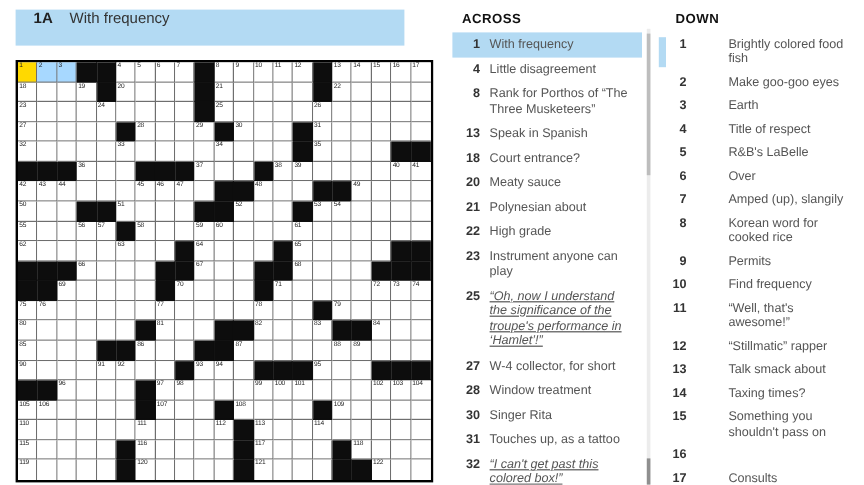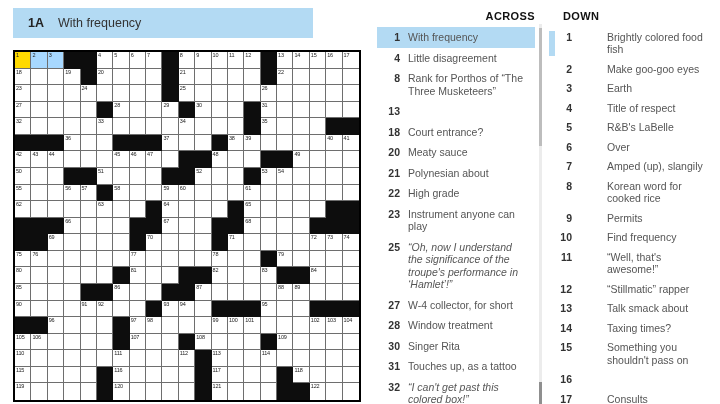--- a/index.html
+++ b/index.html
@@ -7,22 +7,22 @@
     --word-blue:#a7d8ff;
     --sel-yellow:#ffd900;
     --black-cell:#0d0d0d;
     --line:#6e6e6e;
   }
   *{box-sizing:border-box;margin:0;padding:0;}
   html,body{width:720px;height:404px;overflow:hidden;background:#fff;
     font-family:"Liberation Sans", sans-serif;}
   body{position:relative;}
 
-  .clue-bar{position:absolute;left:13px;top:8px;width:300px;height:30px;
-    background:var(--hl-blue);display:flex;align-items:center;font-size:12.5px;color:#222;}
+  .clue-bar{position:absolute;left:13px;top:8px;width:324px;height:30px;
+    background:var(--hl-blue);display:flex;align-items:flex-start;font-size:12.5px;color:#222;}
   .clue-bar .cb-num{font-weight:bold;margin-left:15px;}
   .clue-bar .cb-text{margin-left:14px;color:#333;}
 
   .gridwrap{position:absolute;left:13px;top:50px;width:348px;height:352px;
     border:2px solid #000;background:#fff;}
   .grid{display:grid;width:100%;height:100%;
     grid-template-columns:repeat(21,1fr);grid-template-rows:repeat(21,1fr);}
   .cell{position:relative;background:#fff;border-right:1px solid var(--line);
     border-bottom:1px solid var(--line);}
   .cell:nth-child(21n){border-right:none;}
@@ -32,24 +32,24 @@
   .cell.sel{background:var(--sel-yellow);}
   .cell .num{position:absolute;left:1px;top:0px;font-size:5.5px;line-height:6px;
     color:#222;letter-spacing:-0.2px;}
 
   .cluecol{position:absolute;top:10px;}
   .cluecol .hdr{font-size:11px;font-weight:bold;color:#111;letter-spacing:0.4px;}
   .clues{margin-top:5px;}
   .clue{display:flex;align-items:flex-start;}
   .clue .n{font-weight:bold;color:#333;text-align:right;flex:none;}
   .clue .t{color:#555;}
-  .clue .t .it{font-style:italic;}
+  .clue .t .it{font-style:italic;text-decoration:underline;}
 
   #across-col{left:377px;width:158px;}
-  #across-col .hdr{padding-left:8px;text-align:right;}
+  #across-col .hdr{padding-left:8px;}
   #across-col .clue{padding:4px 6px 4px 8px;font-size:10.5px;line-height:12.5px;}
   #across-col .clue .n{width:15px;margin-right:8px;}
   #across-col .clue .t{width:130px;}
   #across-col .clue.hl{background:var(--hl-blue);}
 
   #down-col{left:549px;width:162px;}
   #down-col .hdr{padding-left:14px;}
   #down-col .clue{padding:3.5px 0;font-size:10.5px;line-height:12.5px;}
   #down-col .clue .bar{flex:none;width:6px;align-self:stretch;margin-right:2px;background:transparent;}
   #down-col .clue.cross .bar{background:var(--hl-blue);}
@@ -769,20 +769,21 @@
       <div class="clue">
         <span class="n">4</span>
         <span class="t"><span>Little disagreement</span></span>
       </div>
       <div class="clue">
         <span class="n">8</span>
         <span class="t"><span>Rank for Porthos of “The Three Musketeers”</span></span>
       </div>
       <div class="clue">
         <span class="n">13</span>
+        <span class="t"><span>Speak in Spanish</span></span>
       </div>
       <div class="clue">
         <span class="n">18</span>
         <span class="t"><span>Court entrance?</span></span>
       </div>
       <div class="clue">
         <span class="n">20</span>
         <span class="t"><span>Meaty sauce</span></span>
       </div>
       <div class="clue">

